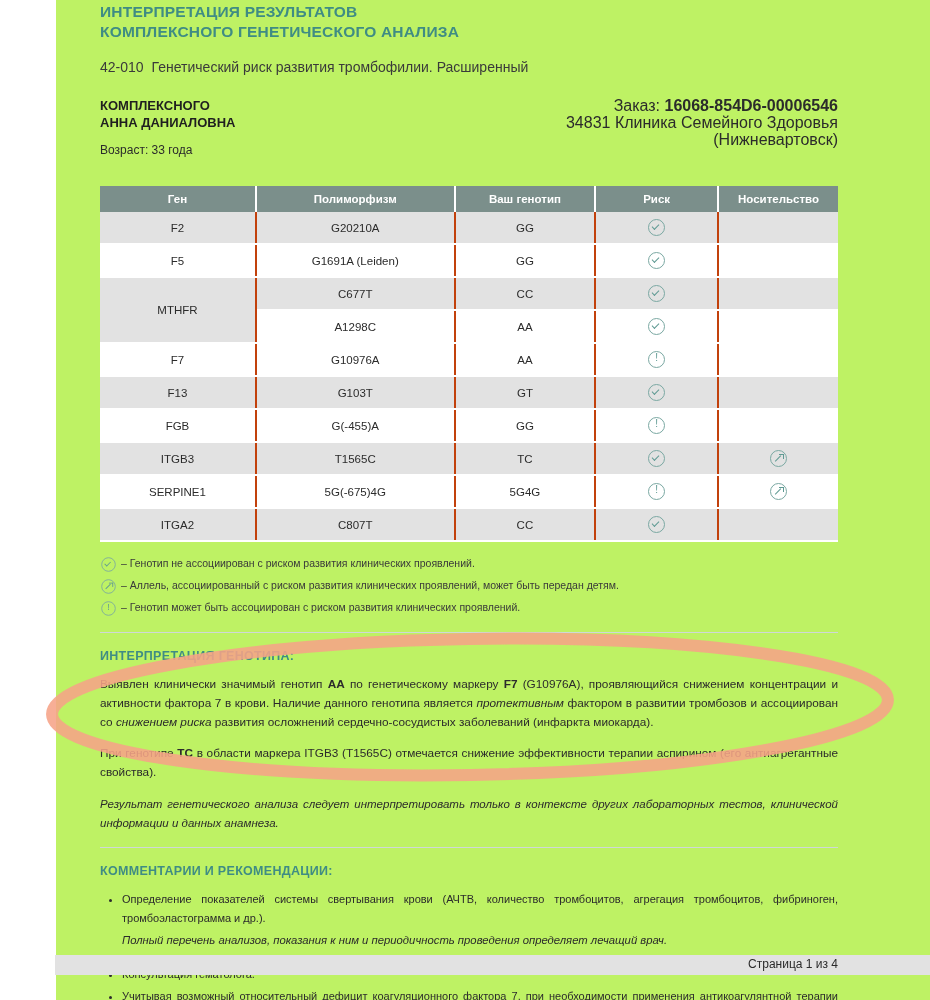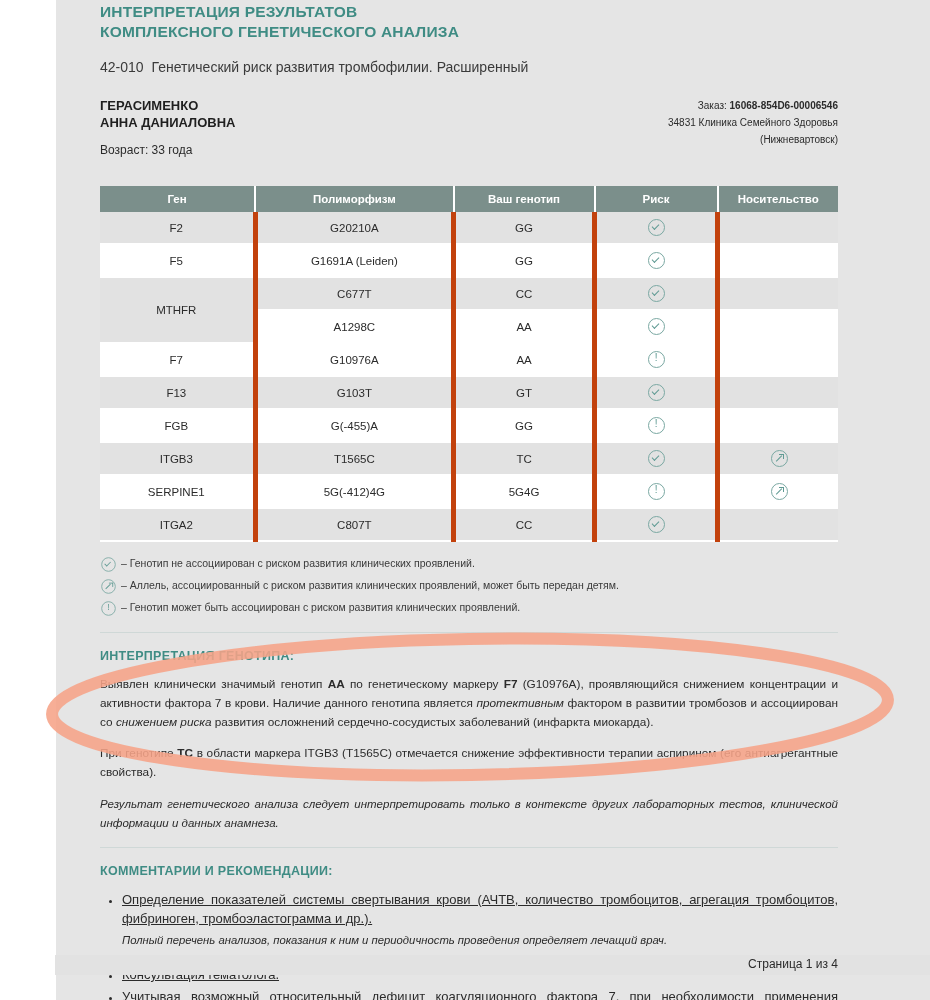--- a/index.html
+++ b/index.html
@@ -14,21 +14,21 @@
     font-size: 12px;
     color: #2b2b2b;
     position: relative;
     overflow: hidden;
   }
   .page {
     position: absolute;
     left: 0; top: 0;
     width: 930px;
     height: 1000px;
-    background: #e5e5e5;
+    background: #bef264;
   }
   .left-margin {
     position: absolute;
     left: 0; top: 0;
     width: 55px;
     height: 1000px;
     background: #ffffff;
     border-right: 1px solid #ffffff;
   }
   .content {
@@ -70,21 +70,21 @@
   .patient-age {
     font-size: 12px;
     margin-top: 12px;
     color: #2b2b2b;
   }
   .order-block {
     position: absolute;
     right: 0;
     top: 0;
     text-align: right;
-    font-size: 10px;
+    font-size: 16px;
     line-height: 17px;
     color: #2b2b2b;
     width: 420px;
   }
   .order-block b { font-weight: bold; }
 
   
   table.genes {
     border-collapse: collapse;
     width: 738px;
@@ -97,21 +97,21 @@
     font-weight: bold;
     font-size: 11.5px;
     padding: 7px 4px;
     text-align: center;
     border-right: 2px solid #ffffff;
   }
   table.genes th:last-child { border-right: none; }
   table.genes td {
     padding: 7px 4px;
     text-align: center;
-    border-right: 5px solid #c2410c;
+    border-right: 2px solid #c2410c;
     border-bottom: 2px solid #ffffff;
     color: #2b2b2b;
     height: 16px;
   }
   table.genes td:last-child { border-right: none; }
   tr.shade td { background: #e2e2e2; }
   tr.plain td { background: #ffffff; }
   td.cell-shade { background: #e2e2e2 !important; }
 
   .w-gene { width: 165px; }
@@ -204,25 +204,24 @@
     text-align: justify;
     margin-top: 13px;
     color: #2b2b2b;
   }
 
   ul.recs {
     margin: 12px 0 0 0;
     padding-left: 22px;
   }
   ul.recs li {
-    font-size: 13px;
+    font-size: 11px;
     line-height: 19px;
     text-align: justify;
     margin-bottom: 3px;
-    text-decoration: underline;
   }
   ul.recs li::marker { font-size: 11px; }
   .sub-italic {
     font-style: italic;
     font-size: 11.3px;
     line-height: 18px;
     margin: 2px 0 16px 22px;
     color: #2b2b2b;
   }
 
@@ -266,21 +265,21 @@
       <span>ИНТЕРПРЕТАЦИЯ  РЕЗУЛЬТАТОВ</span>
       <span class="l2">КОМПЛЕКСНОГО ГЕНЕТИЧЕСКОГО АНАЛИЗА</span>
     </div>
 
     <div class="subtitle">
       <span class="code">42-010</span><span>Генетический риск развития тромбофилии. Расширенный</span>
     </div>
 
     <div class="patient-block">
       <div class="patient-name">
-        <div>ГЕРАСИМЕНКО</div>
+        <div>КОМПЛЕКСНОГО</div>
         <div>АННА ДАНИАЛОВНА</div>
       </div>
       <div class="patient-age">Возраст: 33 года</div>
 
       <div class="order-block">
         <div>
           <span>Заказ:</span>
           <b>16068-854D6-00006546</b>
         </div>
         <div>34831 Клиника Семейного Здоровья</div>
@@ -349,21 +348,21 @@
         </tr>
         <tr class="shade">
           <td class="w-gene">ITGB3</td>
           <td class="w-poly">T1565C</td>
           <td class="w-geno">TC</td>
           <td class="w-risk"><span class="ico check"></span></td>
           <td class="w-carry"><span class="ico arrow"></span></td>
         </tr>
         <tr class="plain">
           <td class="w-gene">SERPINE1</td>
-          <td class="w-poly">5G(-412)4G</td>
+          <td class="w-poly">5G(-675)4G</td>
           <td class="w-geno">5G4G</td>
           <td class="w-risk"><span class="ico excl"></span></td>
           <td class="w-carry"><span class="ico arrow"></span></td>
         </tr>
         <tr class="shade">
           <td class="w-gene">ITGA2</td>
           <td class="w-poly">C807T</td>
           <td class="w-geno">CC</td>
           <td class="w-risk"><span class="ico check"></span></td>
           <td class="w-carry"></td>

